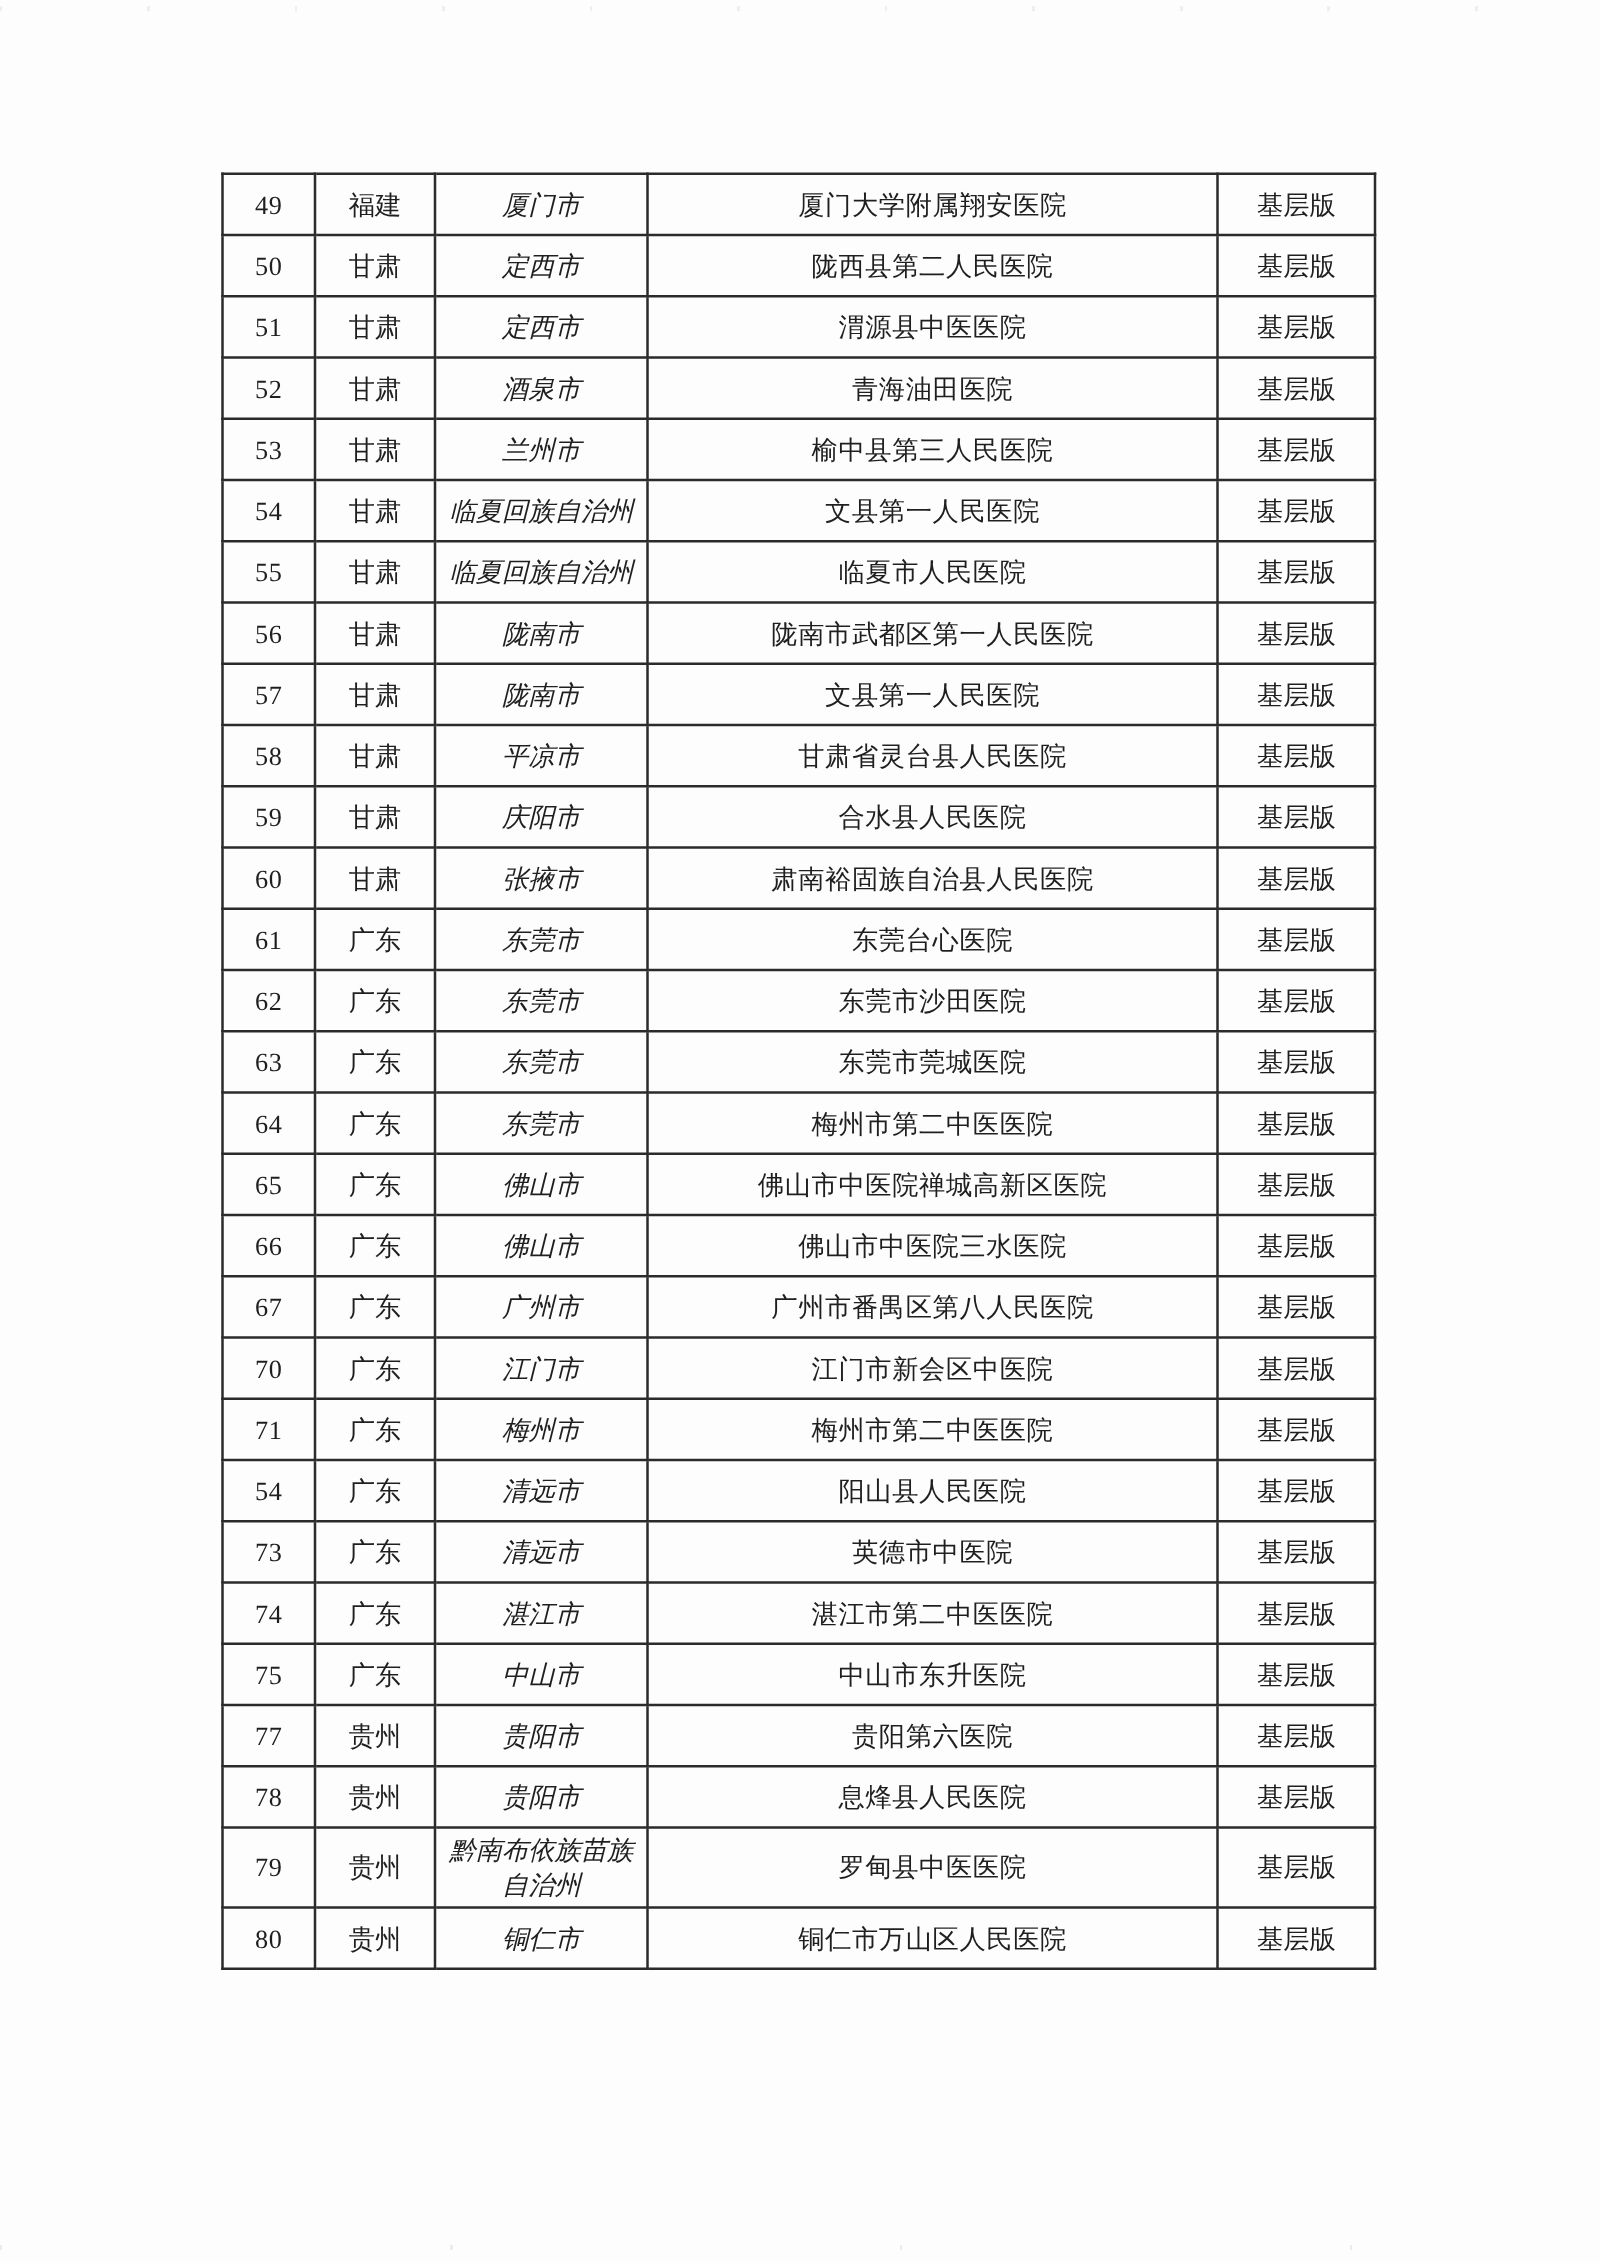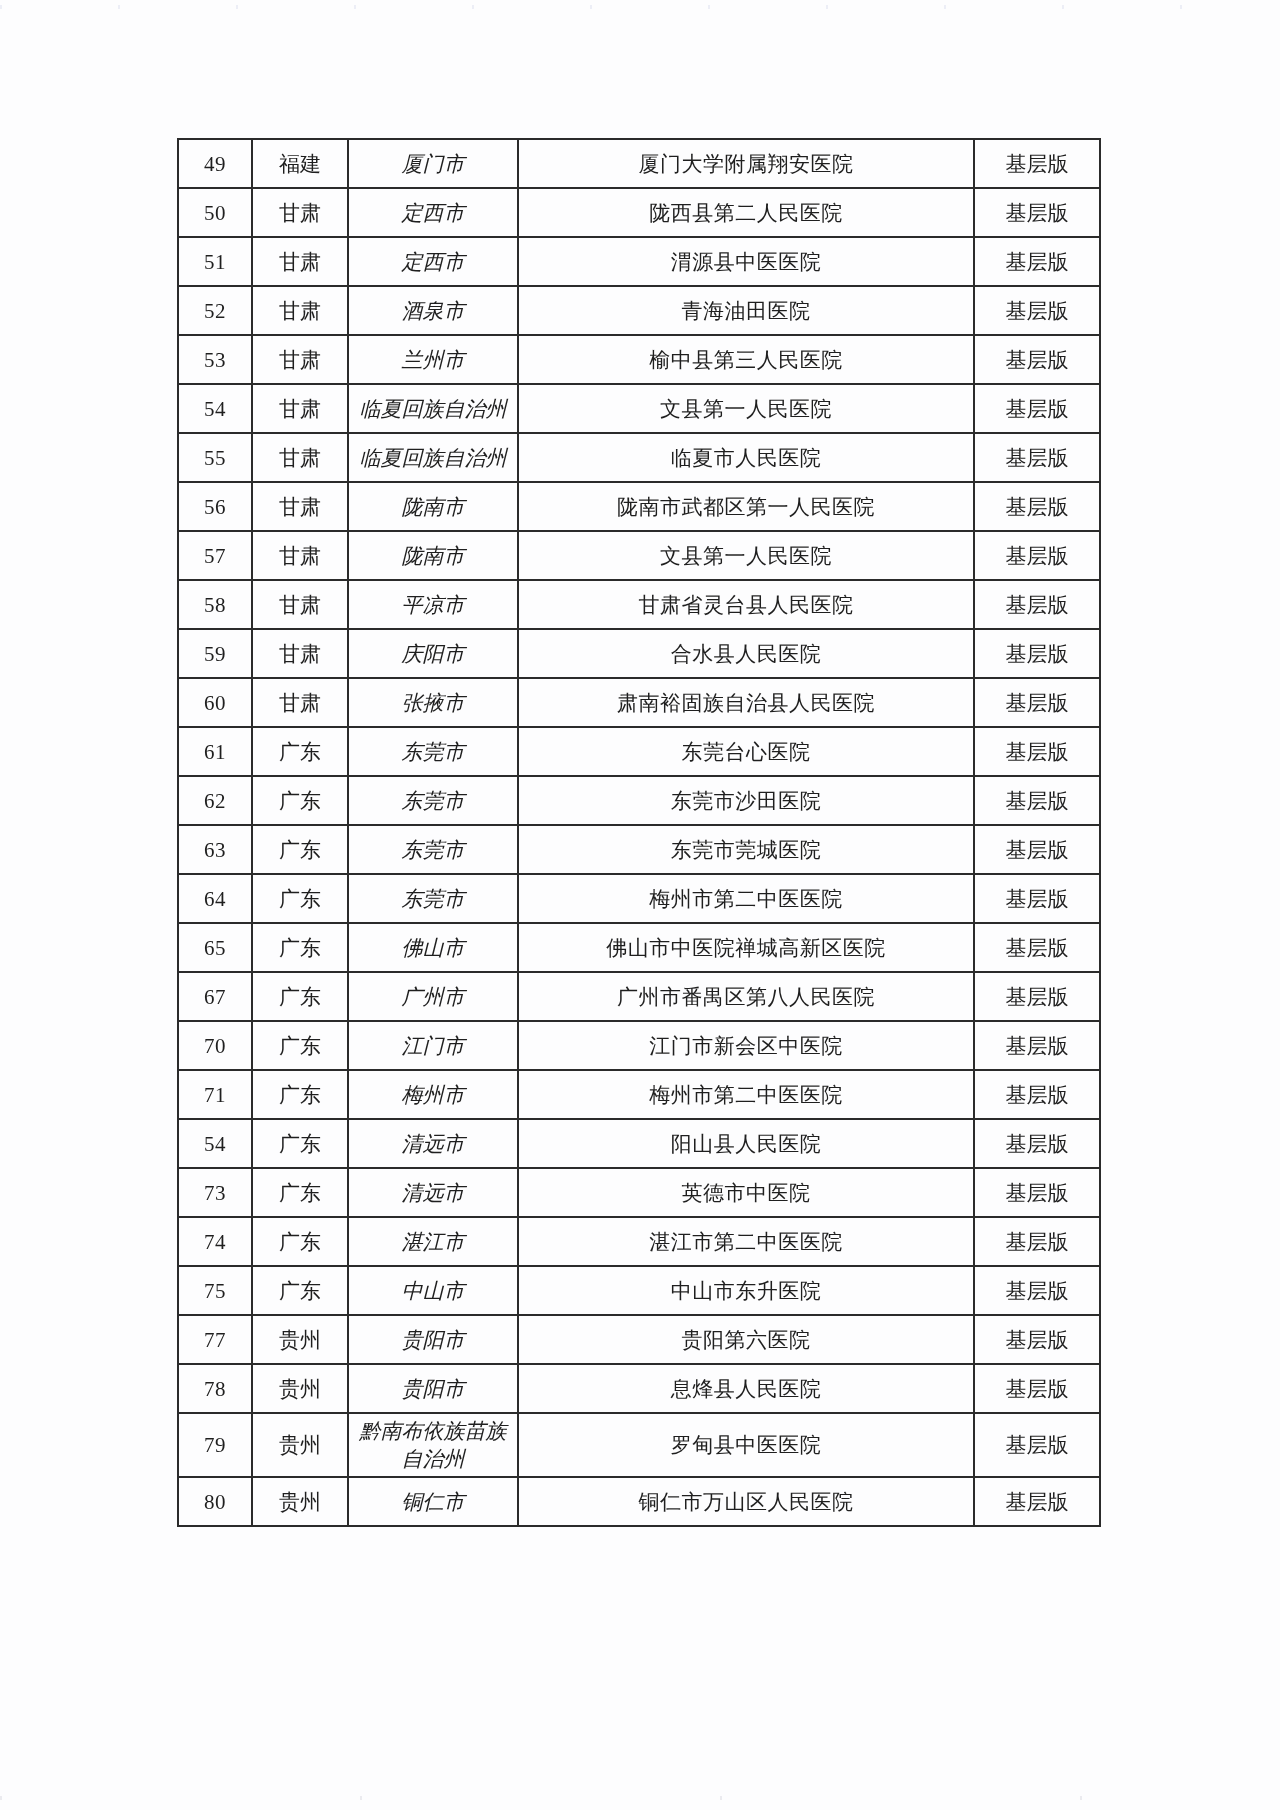--- a/index.html
+++ b/index.html
@@ -192,20 +192,27 @@
     <td class="col-edition">基层版</td>
   </tr>
         <tr>
     <td class="col-no">65</td>
     <td class="col-province">广东</td>
     <td class="col-city">佛山市</td>
     <td class="col-hospital">佛山市中医院禅城高新区医院</td>
     <td class="col-edition">基层版</td>
   </tr>
         <tr>
+    <td class="col-no">66</td>
+    <td class="col-province">广东</td>
+    <td class="col-city">佛山市</td>
+    <td class="col-hospital">佛山市中医院三水医院</td>
+    <td class="col-edition">基层版</td>
+  </tr>
+        <tr>
     <td class="col-no">67</td>
     <td class="col-province">广东</td>
     <td class="col-city">广州市</td>
     <td class="col-hospital">广州市番禺区第八人民医院</td>
     <td class="col-edition">基层版</td>
   </tr>
         <tr>
     <td class="col-no">70</td>
     <td class="col-province">广东</td>
     <td class="col-city">江门市</td>

